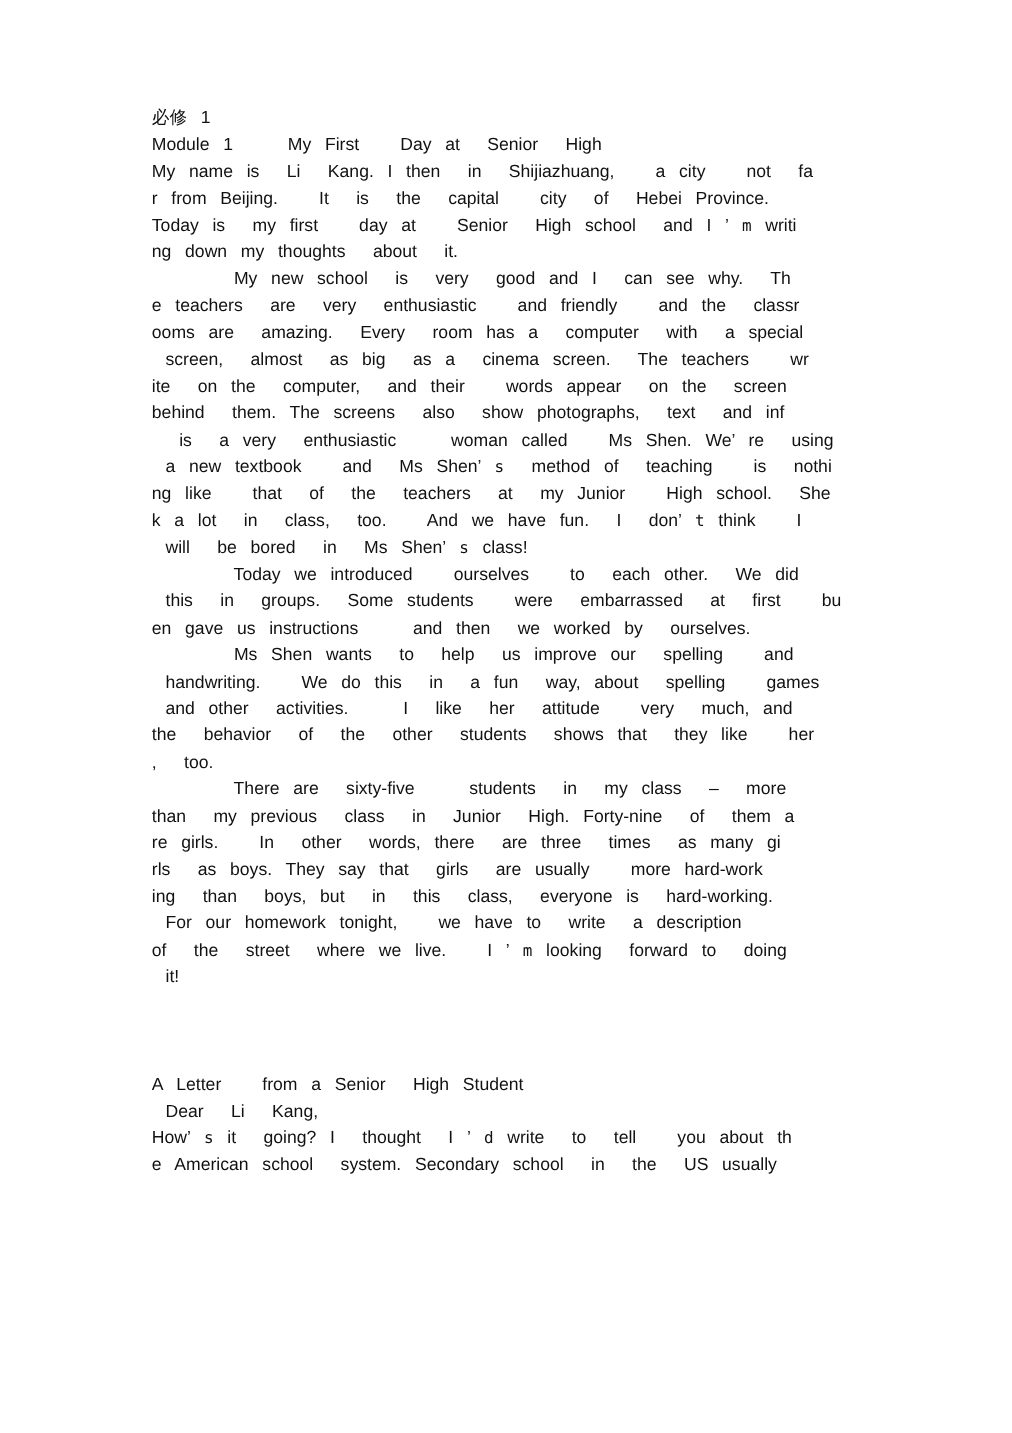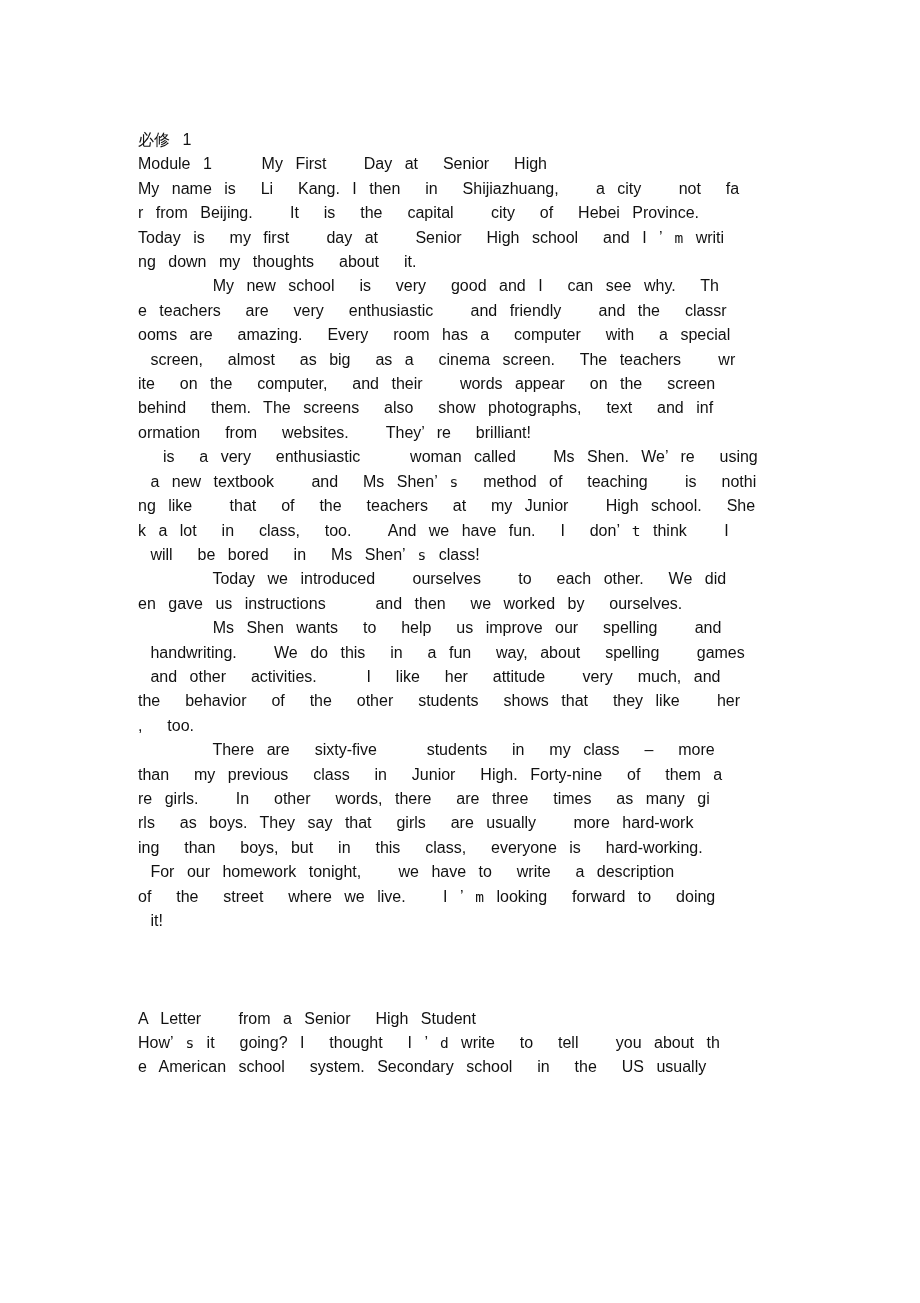--- a/index.html
+++ b/index.html
@@ -11,21 +11,21 @@
     position: relative;
     width: 920px;
     height: 1303px;
     background: #ffffff;
     overflow: hidden;
     margin: 0 auto;
   }
   .text-block {
     position: absolute;
     left: 138px;
-    top: 128px;
+    top: 96px;
     width: 660px;
     color: #111111;
   }
   .doc-line {
     font-size: 16px;
     line-height: 24.4px;
     min-height: 24.4px;
     white-space: pre;
     word-spacing: 8px;
     color: #111111;
@@ -46,41 +46,42 @@
       <div class="doc-line">My name is  Li  Kang. I then  in  Shijiazhuang,   a city   not  fa</div>
       <div class="doc-line">r from Beijing.   It  is  the  capital   city  of  Hebei Province.</div>
       <div class="doc-line">Today is  my first   day at   Senior  High school  and I ’ <span class="cjk-letter">m</span> writi</div>
       <div class="doc-line">ng down my thoughts  about  it.</div>
       <div class="doc-line">      My new school  is  very  good and I  can see why.  Th</div>
       <div class="doc-line">e teachers  are  very  enthusiastic   and friendly   and the  classr</div>
       <div class="doc-line">ooms are  amazing.  Every  room has a  computer  with  a special</div>
       <div class="doc-line"> screen,  almost  as big  as a  cinema screen.  The teachers   wr</div>
       <div class="doc-line">ite  on the  computer,  and their   words appear  on the  screen</div>
       <div class="doc-line">behind  them. The screens  also  show photographs,  text  and inf</div>
-      <div class="doc-line">ormation  from  websites.   They’ re  brilliant!</div>
       <div class="doc-line">  is  a very  enthusiastic    woman called   Ms Shen. We’ re  using</div>
       <div class="doc-line"> a new textbook   and  Ms Shen’ <span class="cjk-letter">s</span>  method of  teaching   is  nothi</div>
       <div class="doc-line">ng like   that  of  the  teachers  at  my Junior   High school.  She</div>
       <div class="doc-line">k a lot  in  class,  too.   And we have fun.  I  don’ <span class="cjk-letter">t</span> think   I</div>
       <div class="doc-line"> will  be bored  in  Ms Shen’ <span class="cjk-letter">s</span> class!</div>
       <div class="doc-line">      Today we introduced   ourselves   to  each other.  We did</div>
+      <div class="doc-line"> this  in  groups.  Some students   were  embarrassed  at  first   bu</div>
       <div class="doc-line">en gave us instructions    and then  we worked by  ourselves.</div>
       <div class="doc-line">      Ms Shen wants  to  help  us improve our  spelling   and</div>
       <div class="doc-line"> handwriting.   We do this  in  a fun  way, about  spelling   games</div>
       <div class="doc-line"> and other  activities.    I  like  her  attitude   very  much, and</div>
       <div class="doc-line">the  behavior  of  the  other  students  shows that  they like   her</div>
       <div class="doc-line">,  too.</div>
       <div class="doc-line">      There are  sixty-five    students  in  my class  –  more</div>
       <div class="doc-line">than  my previous  class  in  Junior  High. Forty-nine  of  them a</div>
       <div class="doc-line">re girls.   In  other  words, there  are three  times  as many gi</div>
       <div class="doc-line">rls  as boys. They say that  girls  are usually   more hard-work</div>
       <div class="doc-line">ing  than  boys, but  in  this  class,  everyone is  hard-working.</div>
       <div class="doc-line"> For our homework tonight,   we have to  write  a description</div>
       <div class="doc-line">of  the  street  where we live.   I ’ <span class="cjk-letter">m</span> looking  forward to  doing</div>
       <div class="doc-line"> it!</div>
       <div class="doc-line">&nbsp;</div>
       <div class="doc-line">&nbsp;</div>
       <div class="doc-line">&nbsp;</div>
       <div class="doc-line">A Letter   from a Senior  High Student</div>
+      <div class="doc-line"> Dear  Li  Kang,</div>
       <div class="doc-line">How’ <span class="cjk-letter">s</span> it  going? I  thought  I ’ <span class="cjk-letter">d</span> write  to  tell   you about th</div>
       <div class="doc-line">e American school  system. Secondary school  in  the  US usually</div>
     </div>
 </div>
 
 </body></html>

